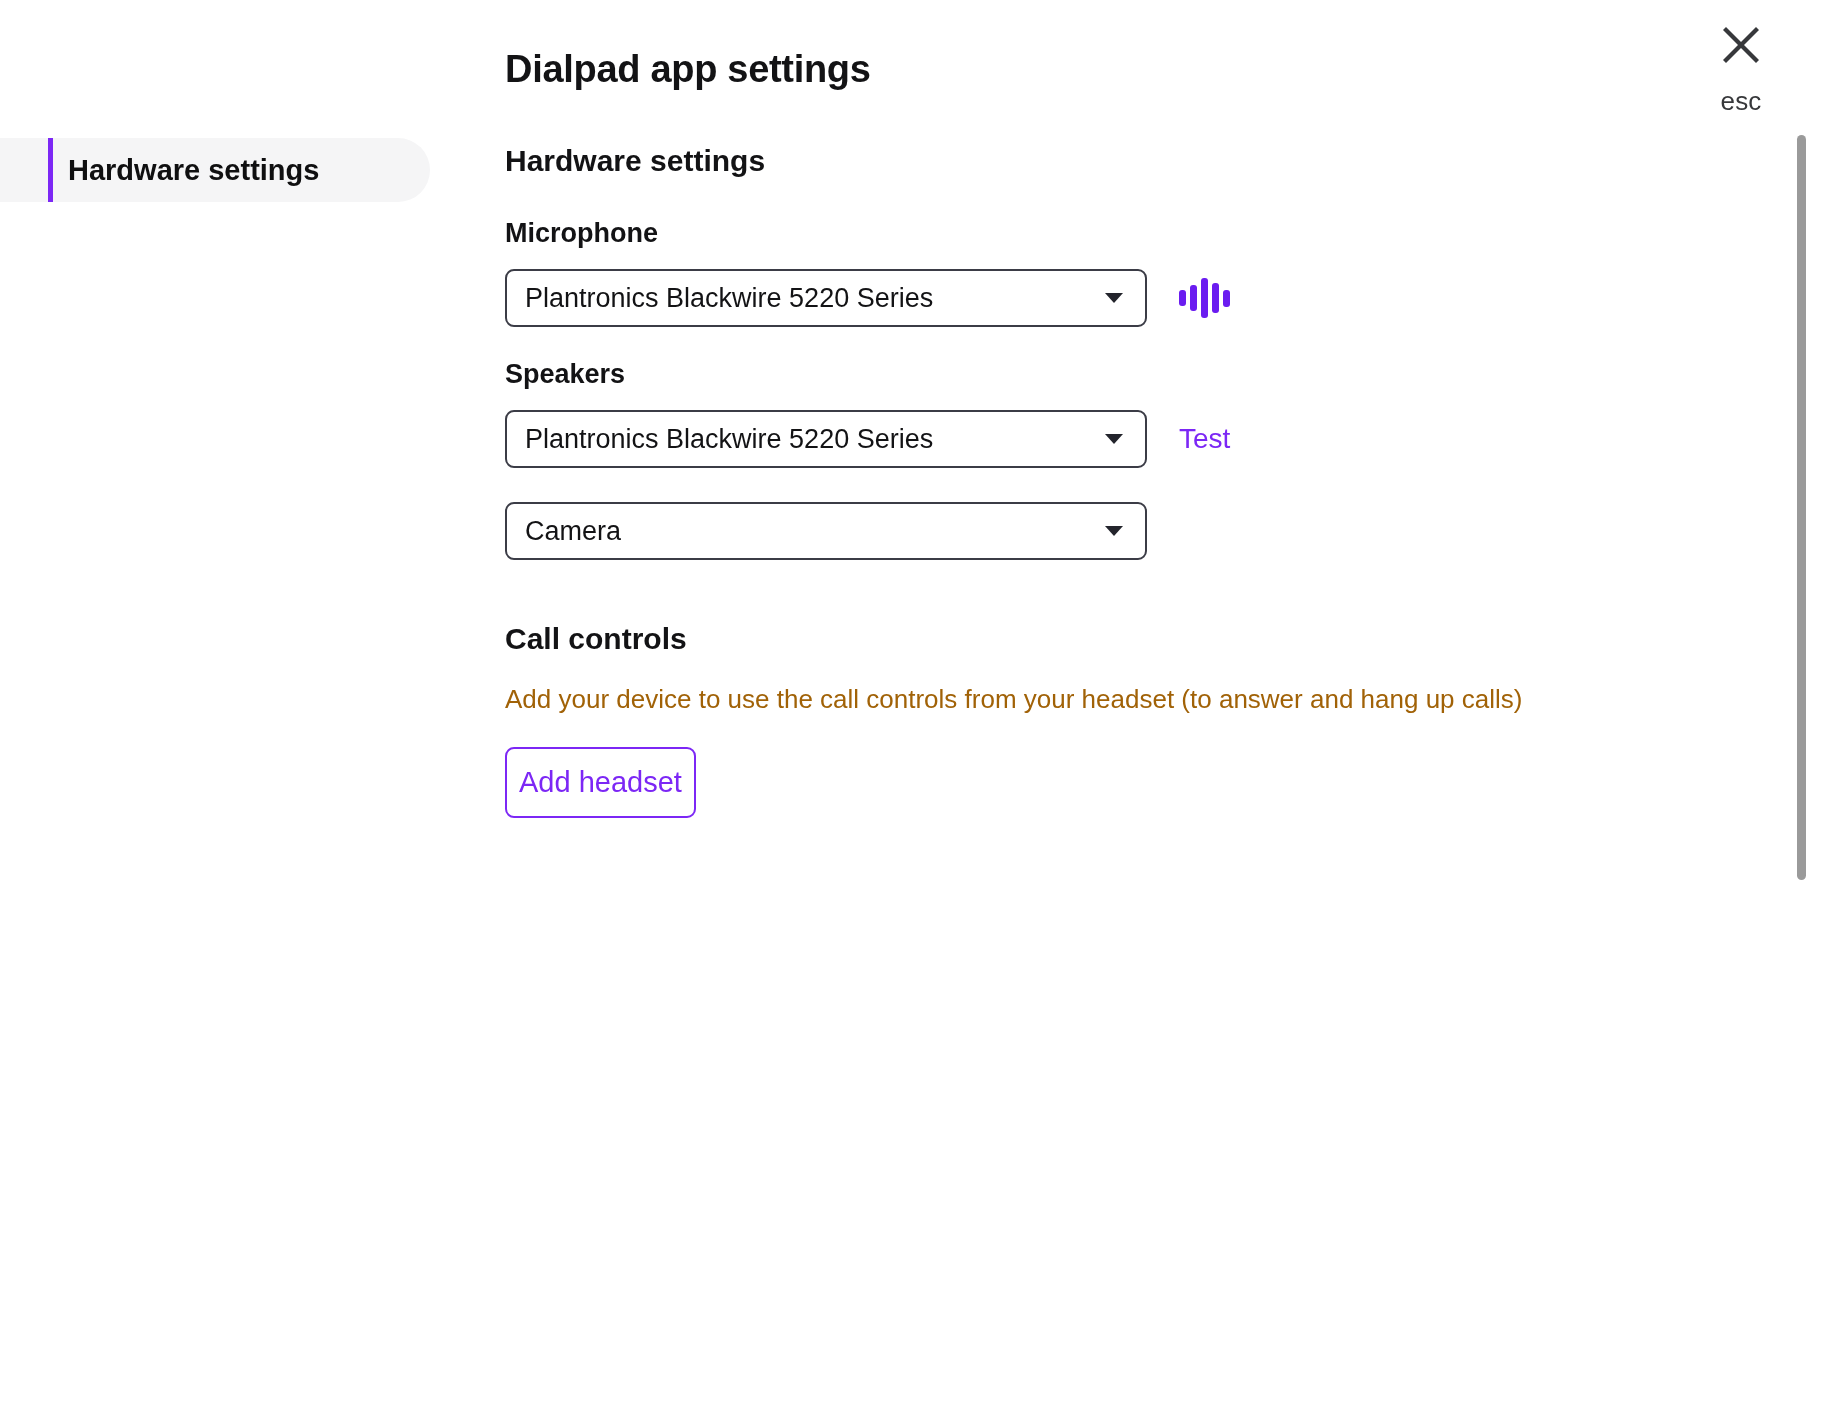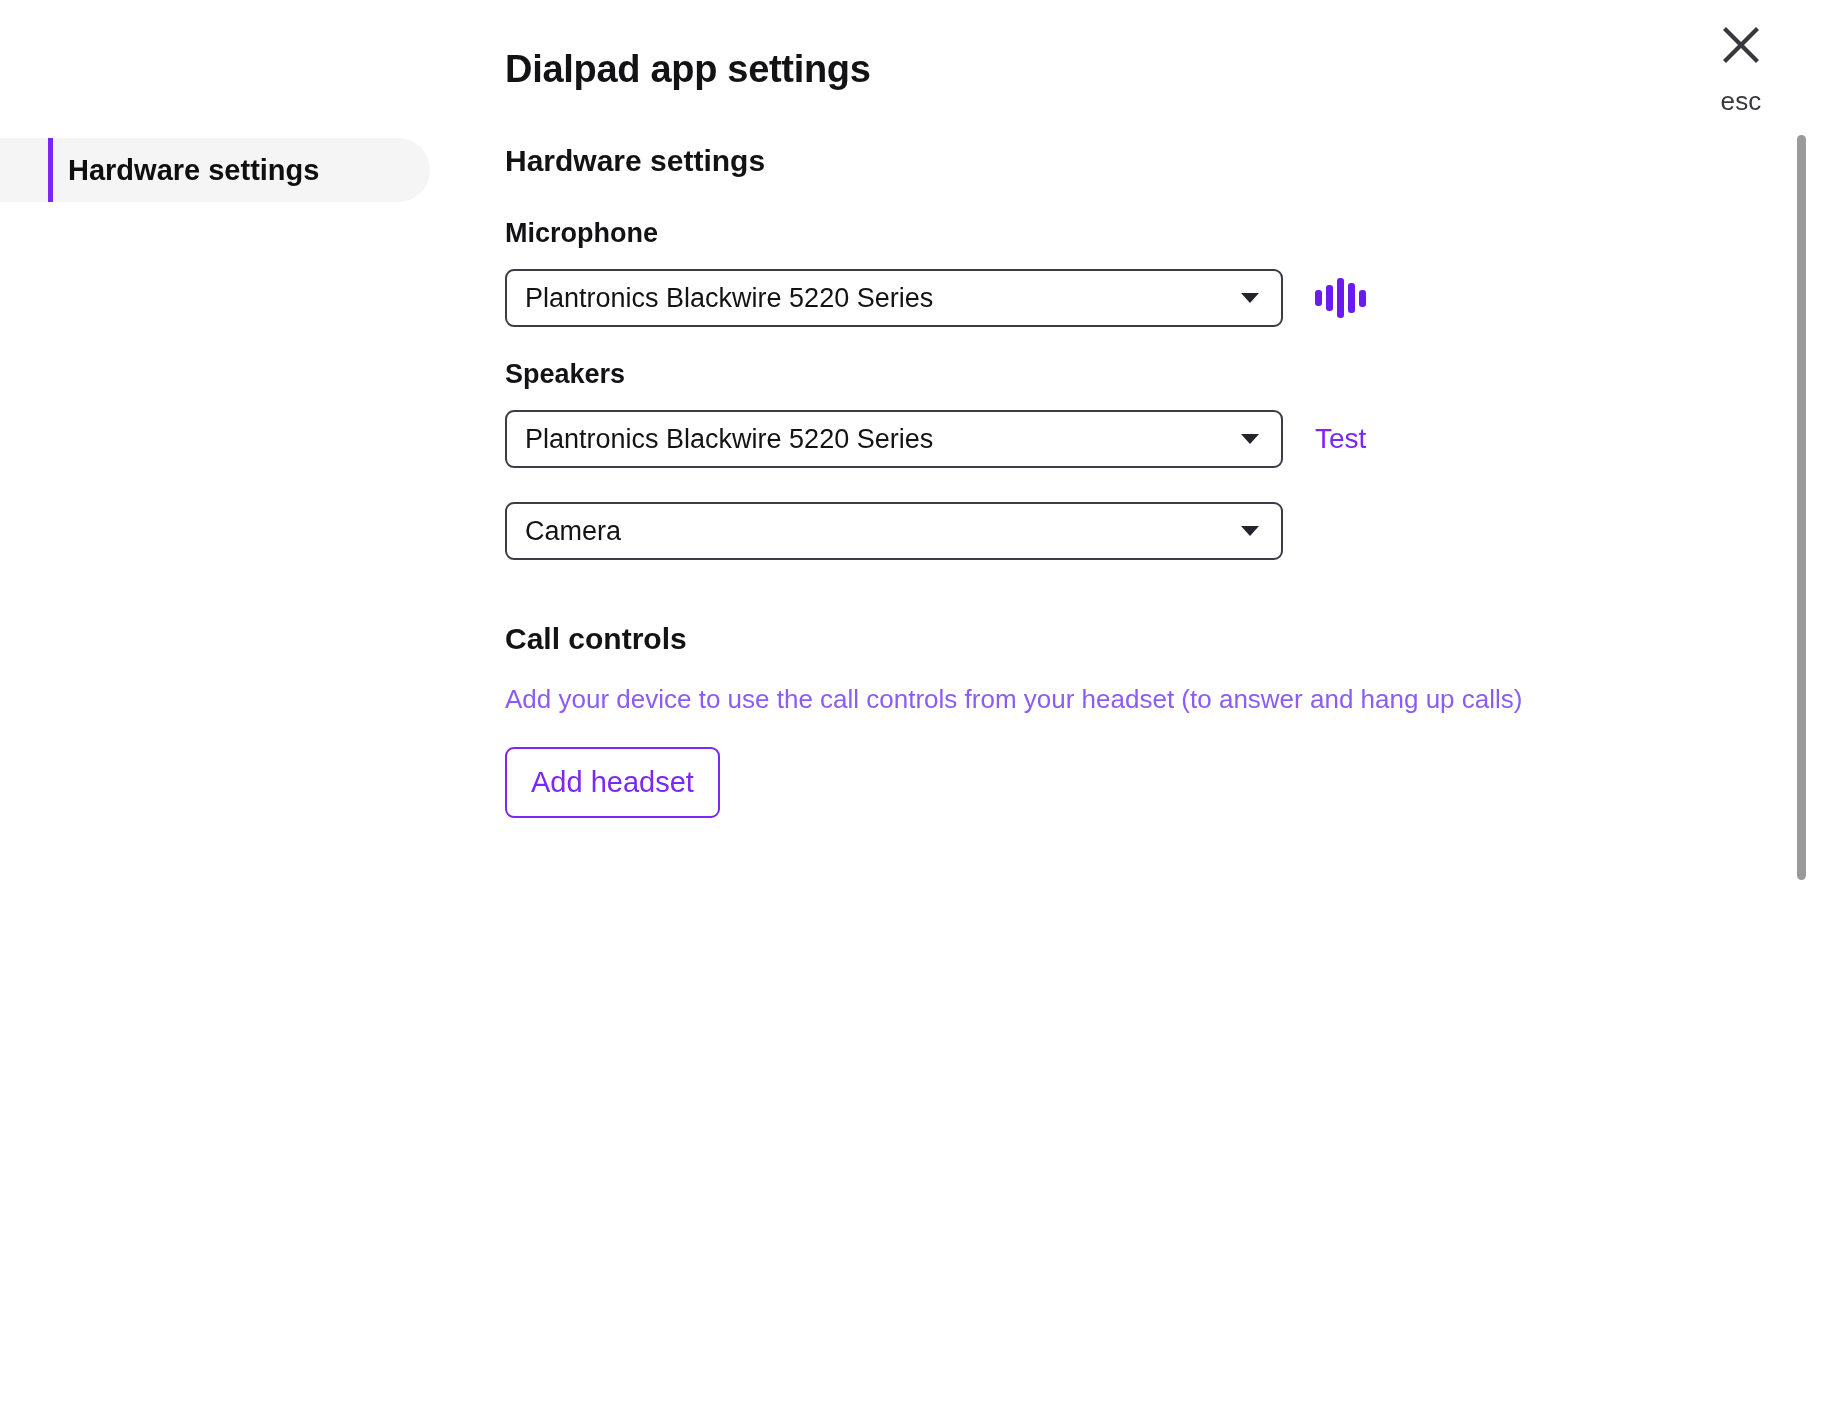--- a/index.html
+++ b/index.html
@@ -129,21 +129,21 @@
 
   .field-row {
     display: flex;
     align-items: center;
     gap: 32px;
     margin-bottom: 34px;
   }
 
   .select-box {
     position: relative;
-    width: 778px;
+    width: 642px;
     height: 58px;
     border: 2px solid #3b3c46;
     border-radius: 9px;
     background: #ffffff;
     display: flex;
     align-items: center;
     padding: 0 46px 0 18px;
     cursor: pointer;
   }
   .select-value {
@@ -200,34 +200,34 @@
   }
   .call-controls-title {
     font-size: 30px;
     font-weight: bold;
     color: #131315;
     line-height: 1;
     margin-bottom: 30px;
   }
   .call-controls-desc {
     font-size: 26px;
-    color: #8b5cf6;
+    color: #a16207;
     line-height: 1.2;
     margin-bottom: 32px;
   }
   .add-headset-btn {
     display: inline-block;
     border: 2px solid #7c27f5;
     border-radius: 9px;
     background: #ffffff;
     color: #7c27f5;
     font-family: "Liberation Sans", sans-serif;
     font-size: 29px;
     line-height: 1;
-    padding: 19px 24px;
+    padding: 19px 12px;
     cursor: pointer;
   }
 
   
   .scrollbar-track {
     position: absolute;
     right: 20px;
     top: 130px;
     bottom: 22px;
     width: 14px;

